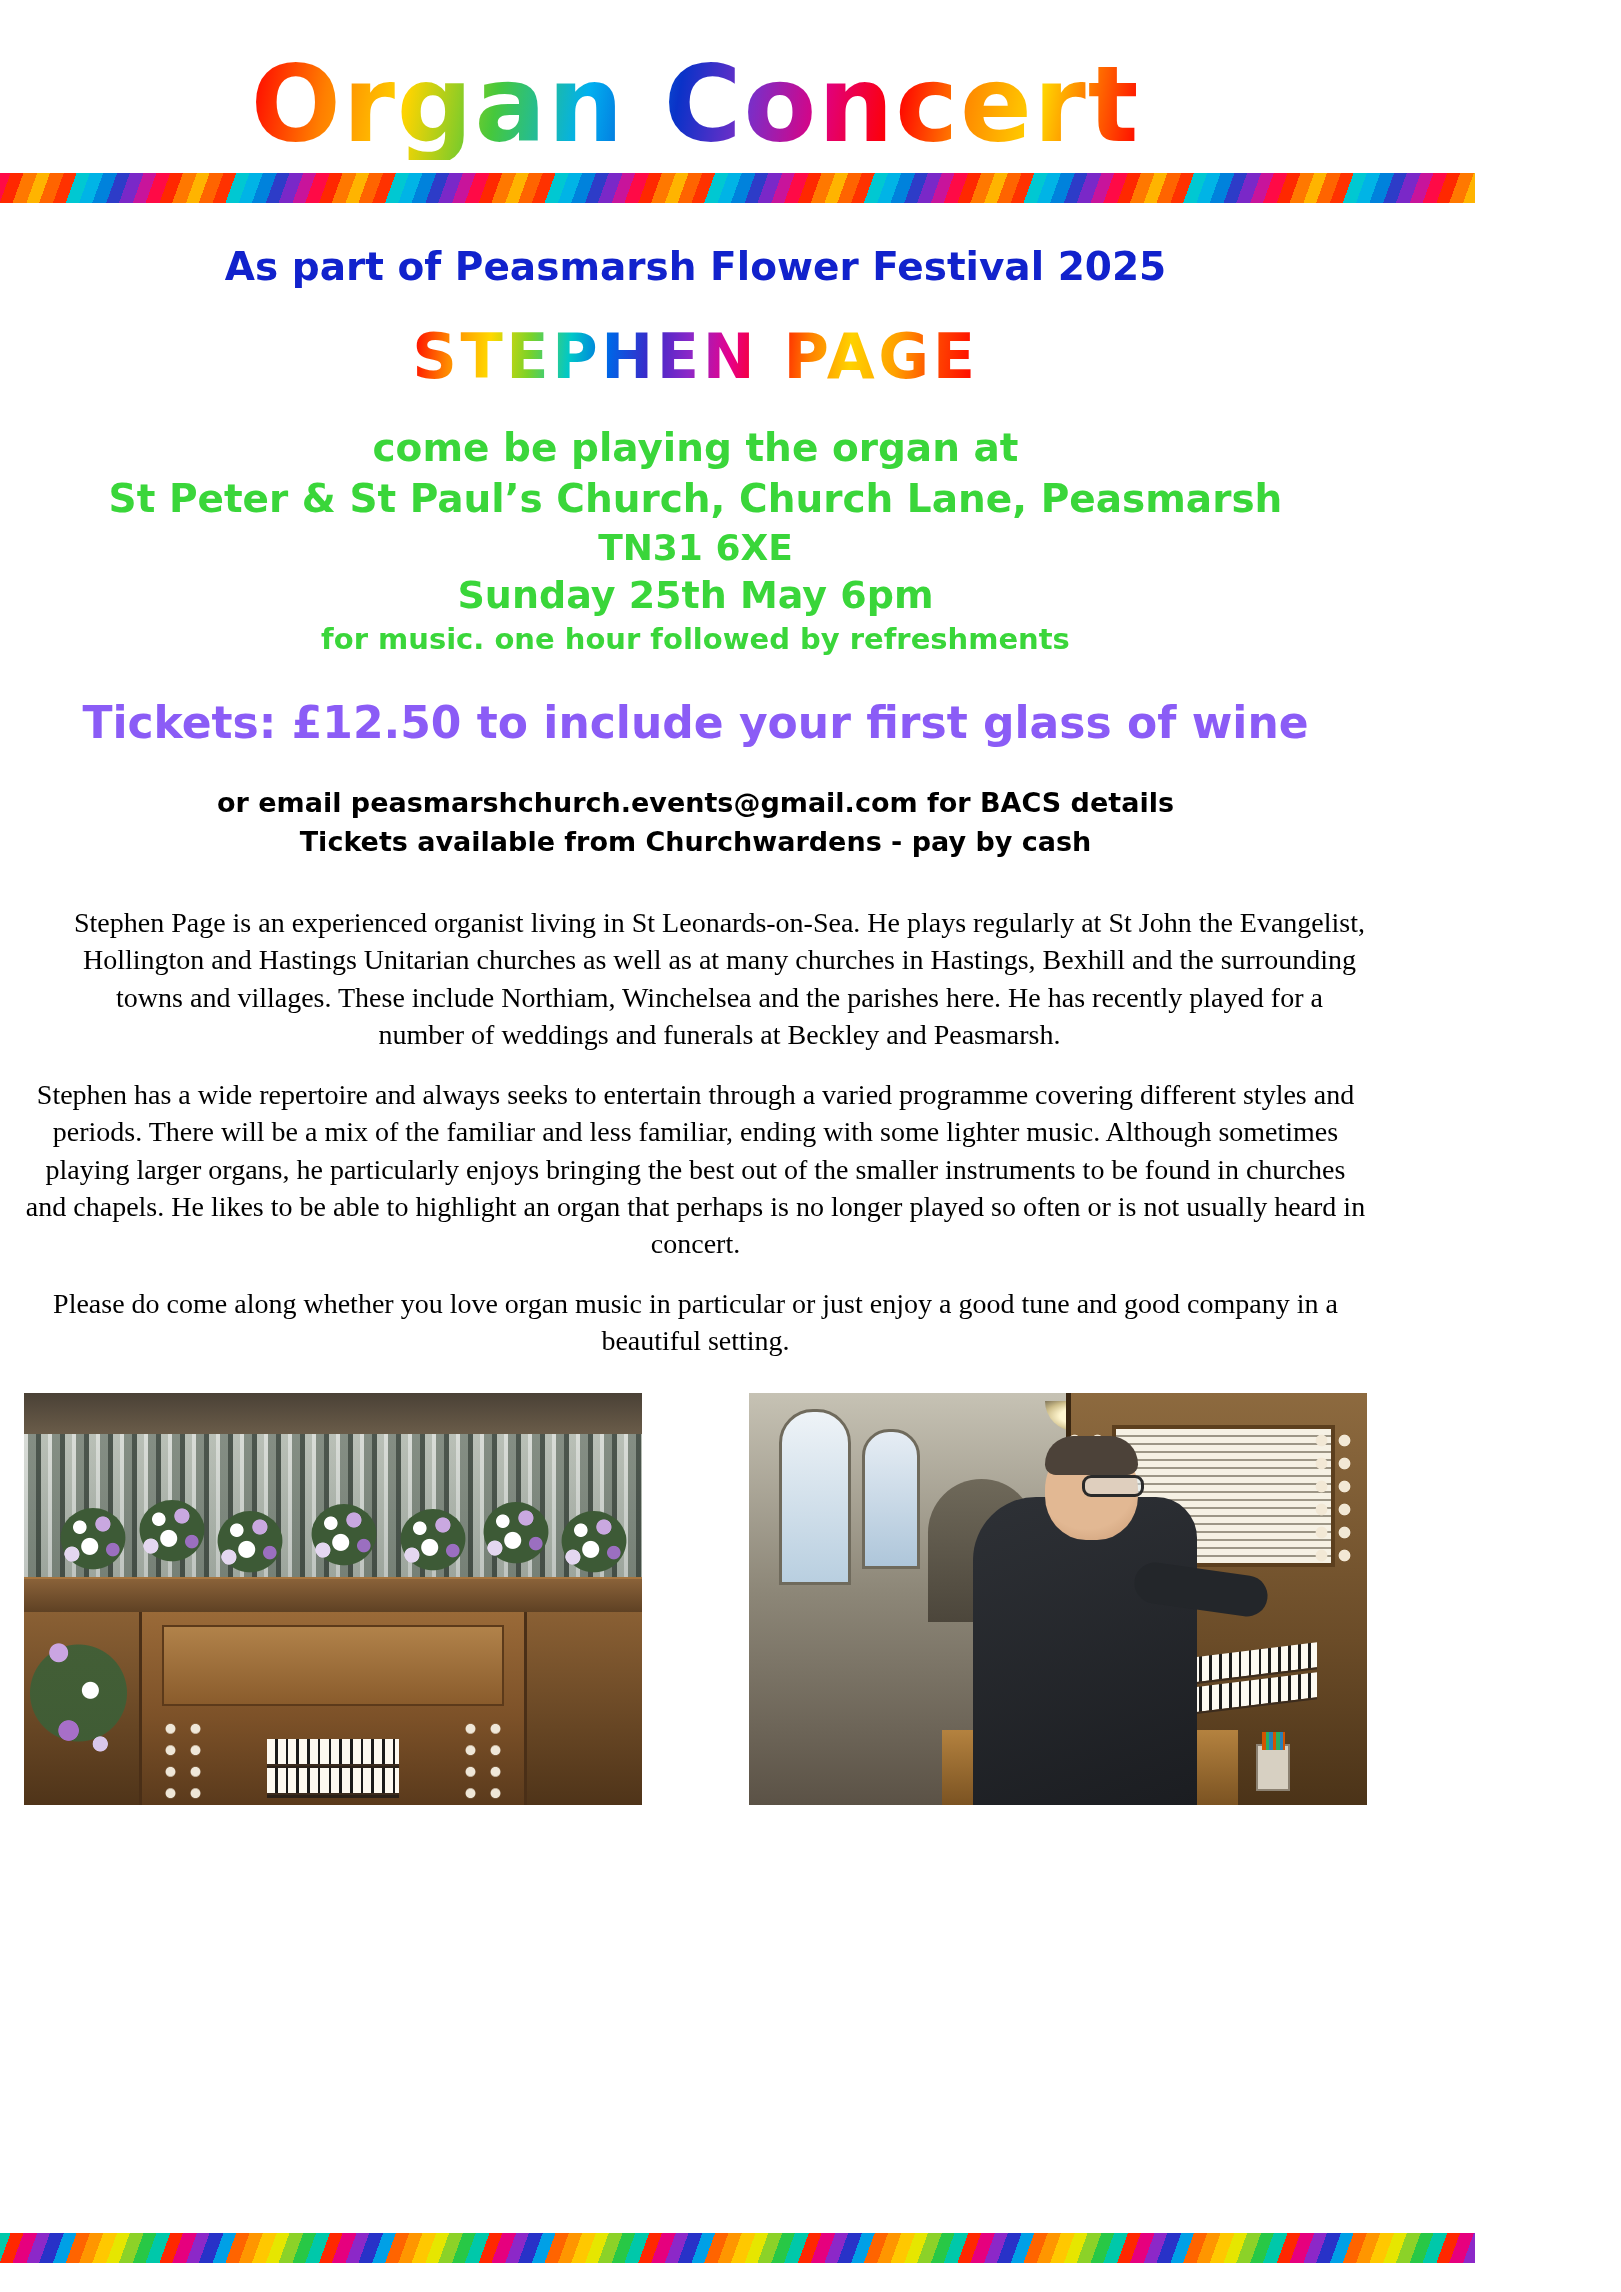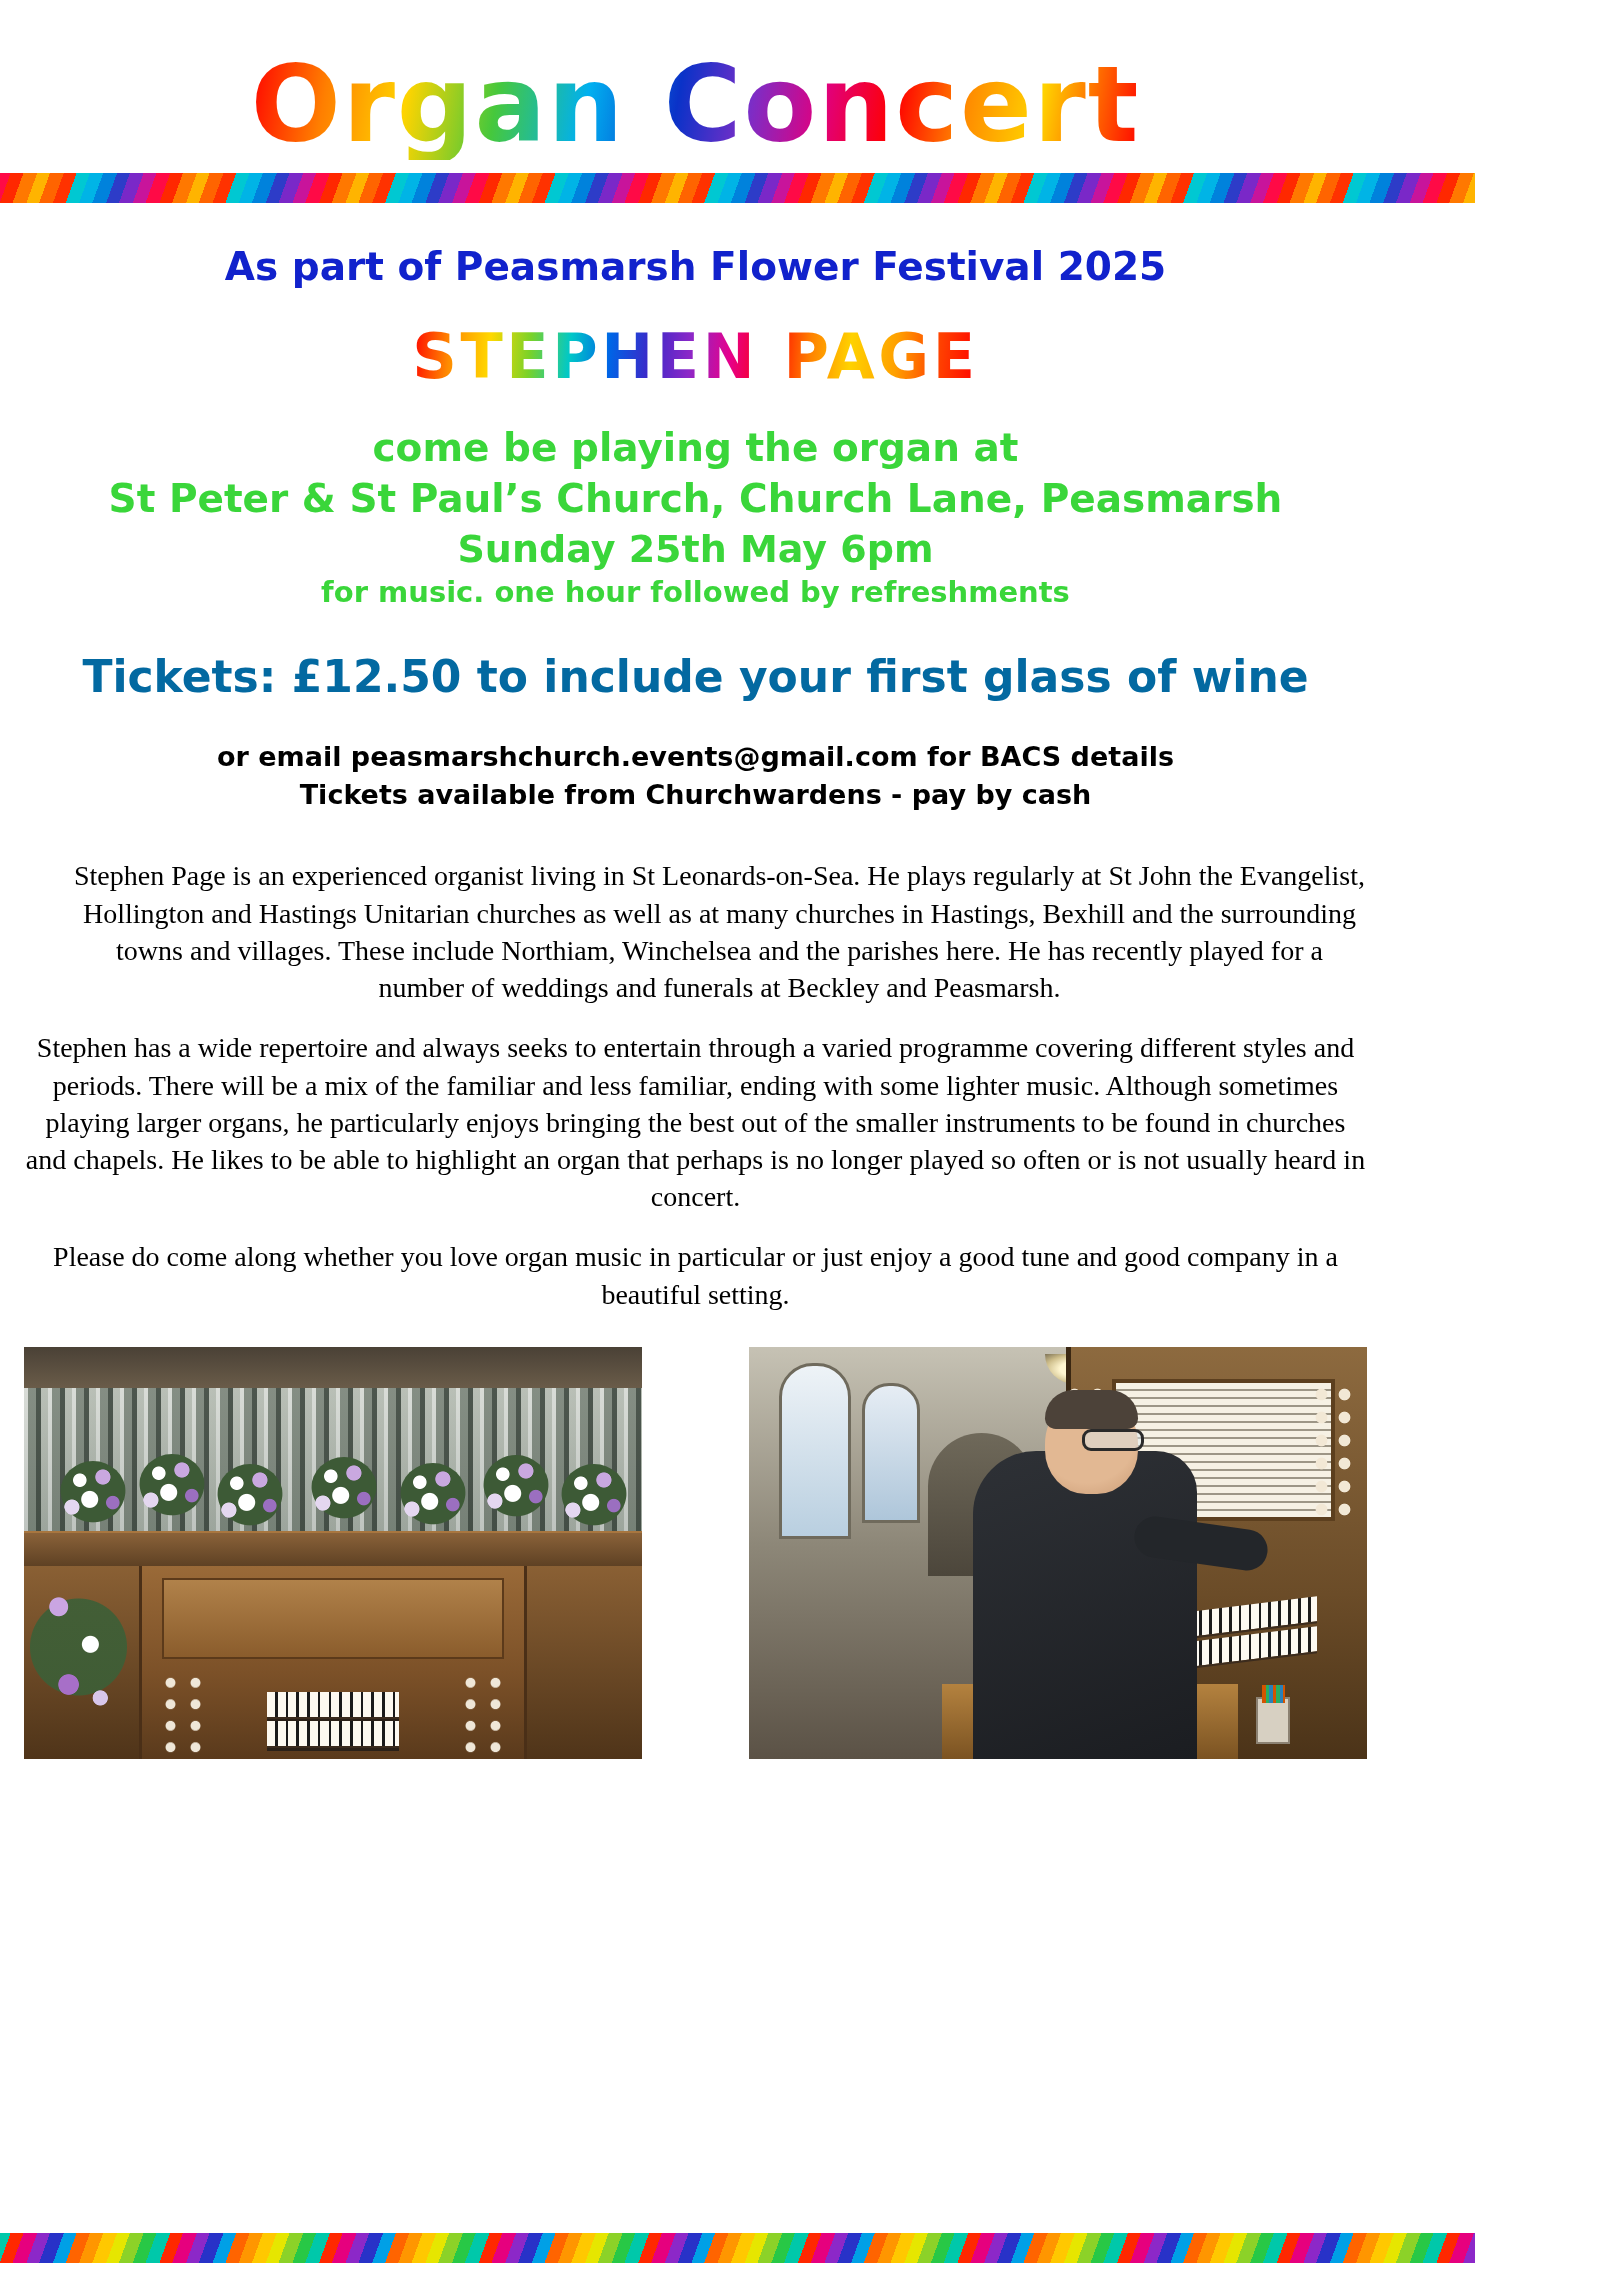--- a/index.html
+++ b/index.html
@@ -139,21 +139,21 @@
   .green-2 { font-size: 39px; }
   .green-3 { font-size: 36px; }
   .green-4 { font-size: 38px; }
   .green-5 { font-size: 29px; }
 
   .tickets-line {
     margin-top: 39px;
     font-family: "DejaVu Sans", sans-serif;
     font-weight: bold;
     font-size: 44px;
-    color: #0369a1;
+    color: #8b5cf6;
     text-align: center;
   }
 
   .tickets-detail {
     margin-top: 36px;
     text-align: center;
     font-family: "DejaVu Sans", sans-serif;
     font-weight: bold;
     font-size: 27px;
     color: #000000;
@@ -392,20 +392,21 @@
 
   <div class="rainbow-bar top"></div>
 
   <div class="line-festival">As part of Peasmarsh Flower Festival 2025</div>
 
   <div class="rainbow-name">STEPHEN PAGE</div>
 
   <div class="green-block">
     <div class="green-1">come be playing the organ at</div>
     <div class="green-2">St Peter &amp; St Paul’s Church, Church Lane, Peasmarsh</div>
+    <div class="green-3">TN31 6XE</div>
     <div class="green-4">Sunday 25th May  6pm</div>
     <div class="green-5">for music. one hour followed by refreshments</div>
   </div>
 
   <div class="tickets-line">Tickets: £12.50 to include your first glass of wine</div>
 
   <div class="tickets-detail">
     <div>or email peasmarshchurch.events@gmail.com for BACS details</div>
     <div>Tickets available from Churchwardens - pay by cash</div>
   </div>

